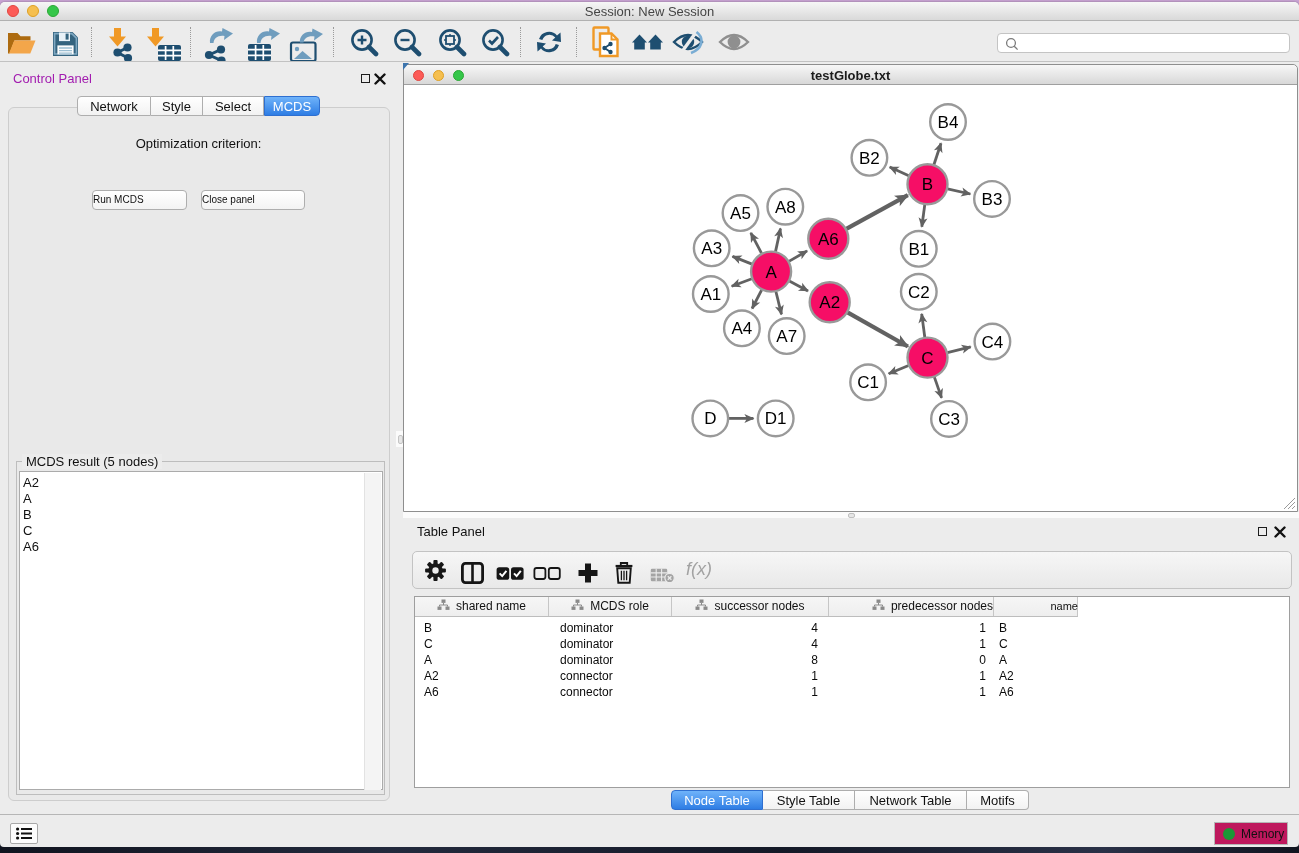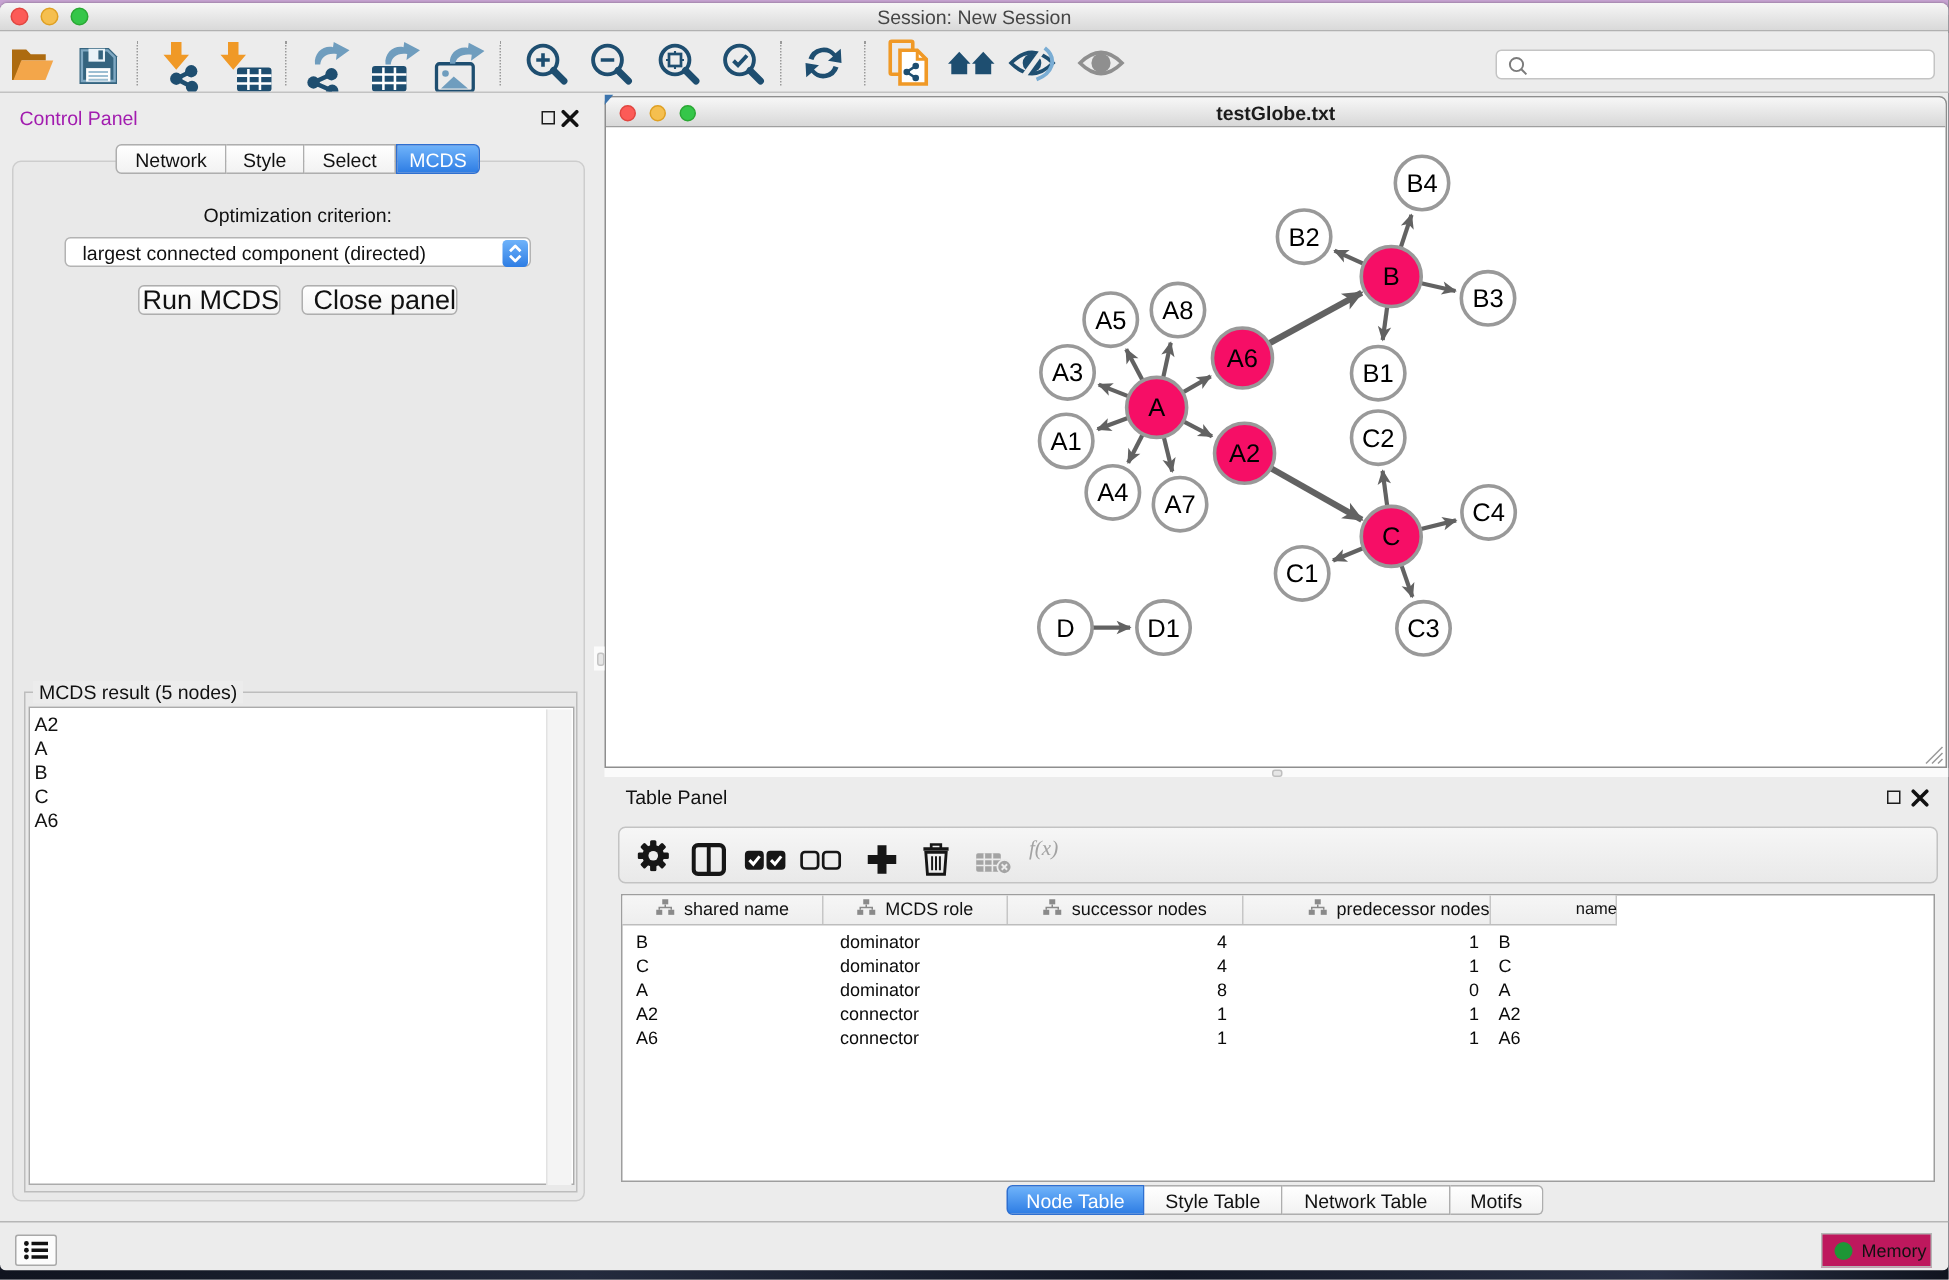--- a/index.html
+++ b/index.html
@@ -9,21 +9,21 @@
 .win{position:absolute;left:0;top:2px;width:1299px;height:845px;background:#ececec;border-radius:5px 5px 4px 4px;box-shadow:0 0 2px rgba(0,0,0,.4)}
 .titlebar{position:absolute;left:0;top:0;width:100%;height:19px;background:linear-gradient(#f6f6f6,#d9d9d9);border-radius:5px 5px 0 0;border-bottom:1px solid #b1b1b1}
 .tl{position:absolute;top:2.5px;width:12px;height:12px;border-radius:50%}
 .title{position:absolute;top:2px;width:100%;text-align:center;font-size:13px;color:#454545}
 .toolbar{position:absolute;left:0;top:20px;width:100%;height:40px;background:#ececec;border-bottom:1px solid #c2c2c2}
 .tsep{position:absolute;top:5px;height:30px;width:0;border-left:1px dotted #9a9a9a}
 .ticon{position:absolute}
 .searchbox{position:absolute;left:997px;top:11px;width:293px;height:20px;background:#fff;border:1px solid #c4c4c4;border-radius:4px}
 .ctab{position:absolute;top:0;height:20px;border:1px solid #aeaeae;background:linear-gradient(#ffffff,#f2f2f2);font-size:13px;color:#111;text-align:center;line-height:19px}
 .ctab.sel{background:linear-gradient(#6fb3fa,#2e7de4);color:#fff;border-color:#2e6fd0}
-.btn{position:absolute;height:20px;background:linear-gradient(#ffffff,#f3f3f3);border:1px solid #aeaeae;border-radius:4px;font-size:18px;color:#111;text-align:right;line-height:18px}
+.btn{position:absolute;height:20px;background:linear-gradient(#ffffff,#f3f3f3);border:1px solid #aeaeae;border-radius:4px;font-size:10px;color:#111;text-align:left;line-height:18px}
 .maxbox{position:absolute;width:9px;height:9px;border:1.6px solid #1c1c1c}
 </style></head>
 <body>
 <div style="position:absolute;left:0;top:0;width:1299px;height:10px;background:#c7a3d2"></div>
 <div class="win">
 <div class="titlebar">
  <div class="tl" style="left:7px;background:#fc5b57;border:0.5px solid #e14640"></div>
  <div class="tl" style="left:27px;background:#f5bf4f;border:0.5px solid #dfa023"></div>
  <div class="tl" style="left:47px;background:#35c649;border:0.5px solid #2aa834"></div>
  <div class="title">Session: New Session</div>
@@ -140,28 +140,20 @@
 
 <div class="abs" style="left:8px;top:105px;width:382px;height:694px;background:#e9e9e9;border:1px solid #cdcdcd;border-radius:6px"></div>
 
 <div class="ctab" style="left:77px;top:94px;width:74px;border-radius:4px 0 0 4px">Network</div>
 <div class="ctab" style="left:151px;top:94px;width:52px;border-left:0">Style</div>
 <div class="ctab" style="left:203px;top:94px;width:61px;border-left:0">Select</div>
 <div class="ctab sel" style="left:264px;top:94px;width:56px;border-radius:0 4px 4px 0">MCDS</div>
 
 <div class="abs" style="left:0;top:134px;width:397px;text-align:center;font-size:13px;color:#111">Optimization criterion:</div>
 
-<div class="abs" style="left:43px;top:156px;width:311px;height:20px;background:#fff;border:1px solid #b3b3b3;border-radius:4px">
-  <div style="position:absolute;left:11px;top:2px;font-size:13px;color:#111">largest connected component (directed)</div>
-  <div style="position:absolute;right:1px;top:1px;width:17px;height:18px;background:linear-gradient(#6fb3fa,#2e7de4);border-radius:3px">
-    <svg width="17" height="18" viewBox="0 0 17 18">
-          <path d="M5 7.5 L8.5 4 L12 7.5 M5 10.5 L8.5 14 L12 10.5" stroke="#fff" stroke-width="1.8" fill="none" stroke-linejoin="round"></path>
-        </svg>
-  </div>
-</div>
 
 <div class="btn" style="left:92px;top:188px;width:95px">Run MCDS</div>
 <div class="btn" style="left:201px;top:188px;width:104px">Close panel</div>
 
 <div class="abs" style="left:16px;top:459px;width:369px;height:334px;border:1px solid #bdbdbd"></div>
 <div class="abs" style="left:22px;top:452px;background:#ececec;padding:0 4px;font-size:13px;color:#111">MCDS result (5 nodes)</div>
 <div class="abs" style="left:19px;top:469px;width:364px;height:319px;background:#fff;border:1px solid #ababab">
   <div style="position:absolute;left:3px;top:3px;font-size:13px;line-height:16px;color:#111">A2<br>A<br>B<br>C<br>A6</div>
   <div style="position:absolute;right:1px;top:1px;width:17px;height:317px;background:#f4f4f4;border-left:1px solid #e2e2e2"></div>
 </div>
@@ -316,21 +308,21 @@
       <path d="M6.8 4.4 v-2.4 h6.4 v2.4" fill="none" stroke="#161616" stroke-width="1.8"></path>
       <path d="M3.2 7.2 h13.6 l-1.1 14.6 h-11.4 z" fill="none" stroke="#161616" stroke-width="1.9"></path>
       <path d="M7.4 9.8 v9.4 M10 9.8 v9.4 M12.6 9.8 v9.4" stroke="#161616" stroke-width="1.3"></path>
     </svg>
     <svg style="position:absolute;left:650px;top:565px" width="25" height="16" viewBox="0 0 25 16">
       <rect x="0.8" y="1.8" width="16.4" height="12.4" rx="1.2" fill="#a4a4a4"></rect>
       <path d="M0.8 5.9 h16.4 M0.8 10 h16.4 M6.2 1.8 v12.4 M11.6 1.8 v12.4" stroke="#ececec" stroke-width="1.1"></path>
       <circle cx="19.6" cy="11" r="4.7" fill="#a4a4a4" stroke="#ececec" stroke-width="1.2"></circle>
       <path d="M17.8 9.2 l3.6 3.6 M21.4 9.2 l-3.6 3.6" stroke="#ececec" stroke-width="1.3"></path>
     </svg>
-    <div style="position:absolute;left:686px;top:557px;font-family:Liberation Serif, serif;font-style:italic;font-size:14px;color:#a2a2a2">f(x)</div>
+    <div style="position:absolute;left:686px;top:557px;font-family:Liberation Sans, sans-serif;font-style:italic;font-size:18px;color:#a2a2a2">f(x)</div>
 <div class="abs" style="left:414px;top:594px;width:876px;height:192px;background:#fff;border:1px solid #9e9e9e">
  <div style="position:absolute;left:0;top:0;width:663px;height:20px;background:linear-gradient(#f6f6f6,#eeeeee);border-bottom:1px solid #bdbdbd;border-right:1px solid #c6c6c6">
 <div style="position:absolute;left:0px;top:0;width:133px;height:19px;text-align:center;font-size:12px;color:#111;line-height:19px;white-space:nowrap"><svg width="13" height="12" viewBox="0 0 13 12" style="vertical-align:-1px;margin-right:6px">
             <rect x="4.5" y="0.5" width="4" height="3.4" fill="#8a8a8a"></rect>
             <rect x="0.5" y="7.5" width="4" height="3.4" fill="#8a8a8a"></rect>
             <rect x="8.5" y="7.5" width="4" height="3.4" fill="#8a8a8a"></rect>
             <path d="M6.5 4 v2 M2.5 7.5 v-1.5 h8 v1.5" stroke="#8a8a8a" stroke-width="1" fill="none"></path>
           </svg>shared name</div>
         <div style="position:absolute;left:133px;top:0;width:123px;height:19px;border-left:1px solid #c6c6c6;text-align:center;font-size:12px;color:#111;line-height:19px;white-space:nowrap"><svg width="13" height="12" viewBox="0 0 13 12" style="vertical-align:-1px;margin-right:6px">
             <rect x="4.5" y="0.5" width="4" height="3.4" fill="#8a8a8a"></rect>

